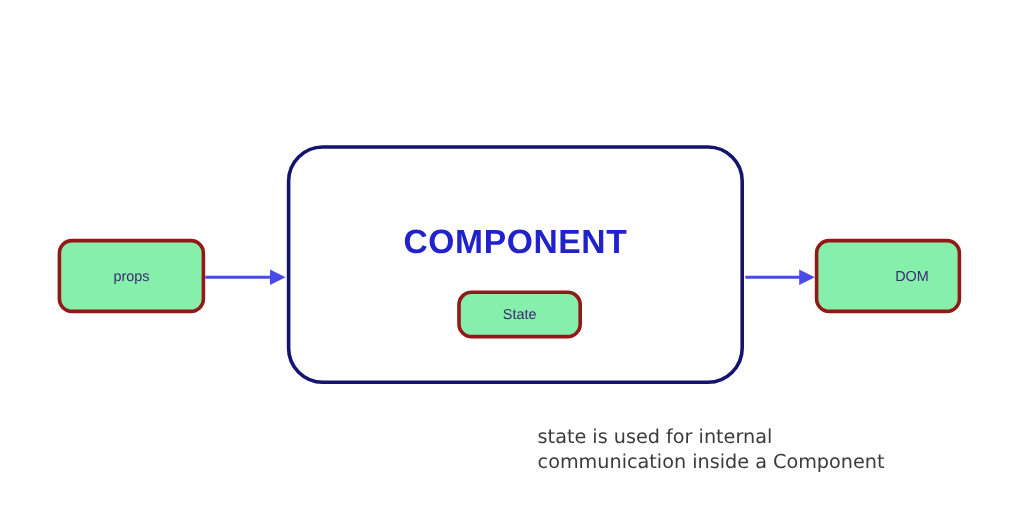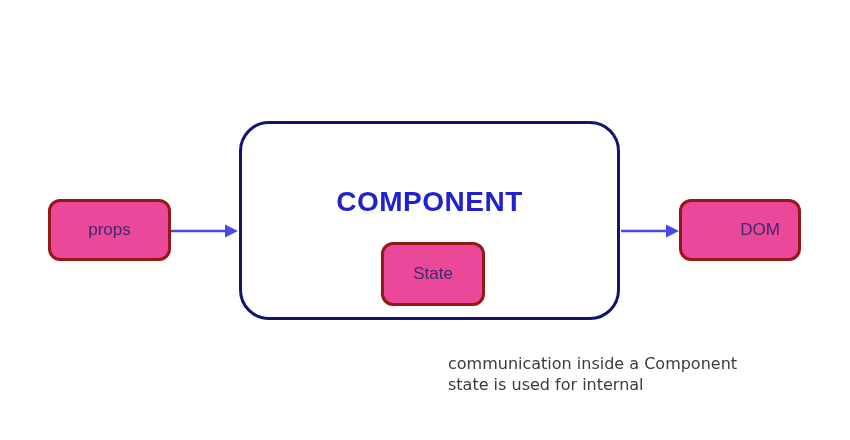--- a/index.html
+++ b/index.html
@@ -9,26 +9,26 @@
     width: 850px;
     height: 440px;
     background: #ffffff;
     font-family: "Liberation Sans", sans-serif;
     overflow: hidden;
   }
   .small-box {
     position: absolute;
     border: 3px solid #941818;
     border-radius: 12px;
-    background: #ec4899;
+    background: #86efac;
     display: flex;
     align-items: center;
     justify-content: center;
     color: #3d2a70;
-    font-size: 17px;
+    font-size: 12px;
   }
   .props-box  { left: 48px;  top: 199px; width: 123px; height: 62px; }
   .dom-box    { left: 679px; top: 199px; width: 122px; height: 62px; padding-left: 40px; }
   .component-box {
     position: absolute;
     left: 239px; top: 121px;
     width: 381px; height: 199px;
     border: 3px solid #141470;
     border-radius: 30px;
     background: #ffffff;
@@ -39,21 +39,21 @@
     left: 0; right: 0;
     top: 62px;
     text-align: center;
     color: #2222cc;
     font-size: 28px;
     font-weight: bold;
     letter-spacing: 0.5px;
   }
   .state-box {
     left: 139px; top: 118px;
-    width: 104px; height: 64px;
+    width: 104px; height: 40px;
     position: absolute;
   }
   .arrow { position: absolute; display: block; }
   .arrow-1 { left: 171px; top: 221px; }
   .arrow-2 { left: 621px; top: 221px; }
   .caption {
     position: absolute;
     left: 448px; top: 353px;
     color: #3b3b3b;
     font-family: "DejaVu Sans", sans-serif;
@@ -85,17 +85,17 @@
   <svg class="arrow arrow-2" width="58" height="20" viewBox="0 0 58 20">
     <line x1="0" y1="10" x2="46" y2="10" stroke="#4a4ae8" stroke-width="2.5"></line>
     <polygon points="45,3.5 58,10 45,16.5" fill="#4a4ae8"></polygon>
   </svg>
 
   <div class="small-box dom-box">
     <span>DOM</span>
   </div>
 
   <div class="caption">
+    <div>state is used for internal</div>
     <div>communication inside a Component</div>
-    <div>state is used for internal</div>
   </div>
 
 </div>
 
 </body></html>

